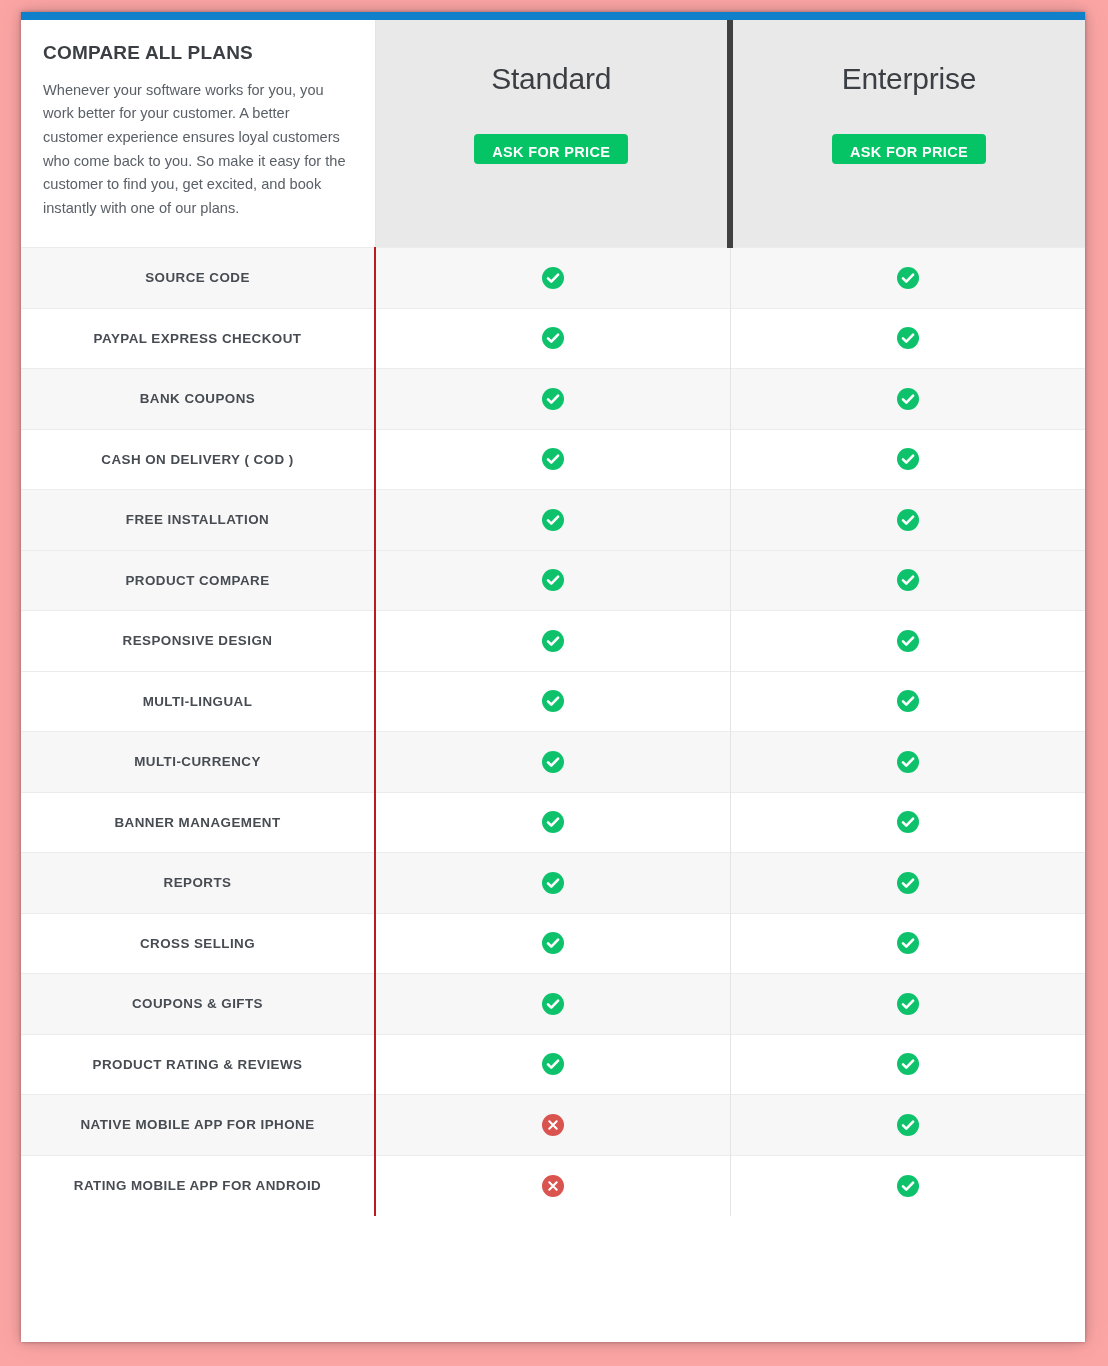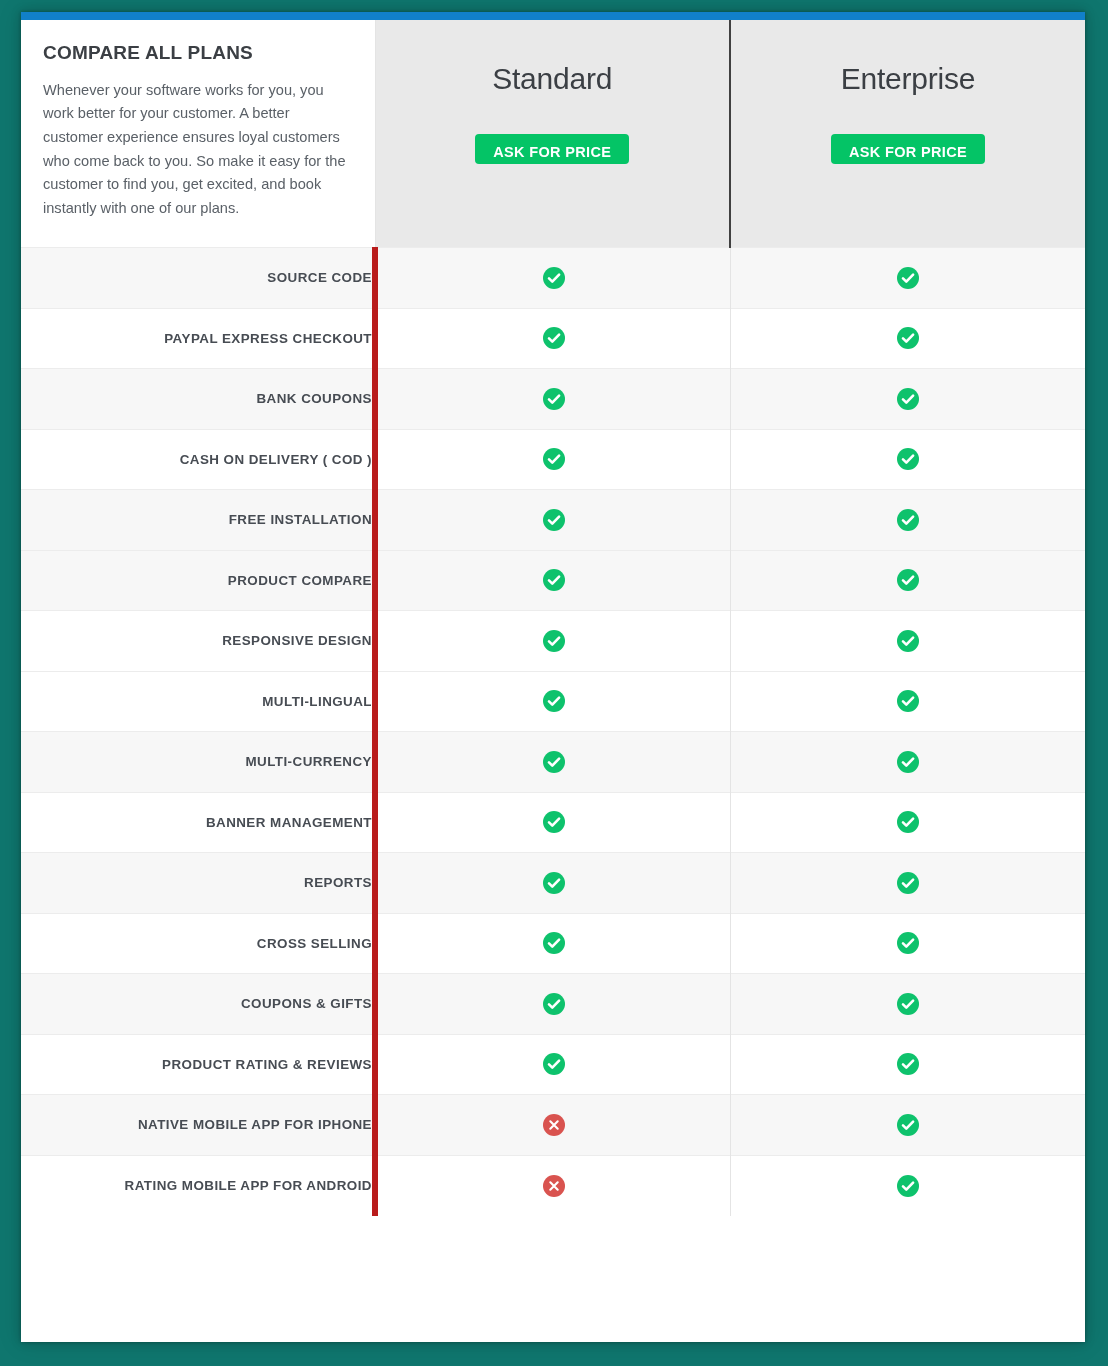--- a/index.html
+++ b/index.html
@@ -12,21 +12,21 @@
     height: 1366px;
     font-family: "Liberation Sans", sans-serif;
     overflow: hidden;
   }
 
   
   #page-root {
     position: relative;
     width: 1108px;
     height: 1366px;
-    background: #0f766e;
+    background: #fca5a5;
   }
 
   .shadow-frame {
     position: absolute;
     left: 21px;
     top: 12px;
     width: 1064px;
     height: 1330px;
     background: #ffffff;
     box-shadow:
@@ -86,21 +86,21 @@
   }
 
   td.head-plan {
     background: #e9e9e9;
     text-align: center;
     vertical-align: top;
     padding: 0;
     height: 227px;
     position: relative;
   }
-  td.head-plan.sep { border-left: 2px solid #404040; margin-top: 16px; }
+  td.head-plan.sep { border-left: 6px solid #404040; margin-top: 16px; }
 
   .plan-name {
     font-size: 30px;
     font-weight: normal;
     color: #3b3f44;
     margin-top: 44px;
     line-height: 1;
     letter-spacing: -0.2px;
   }
   .ask-btn {
@@ -123,26 +123,26 @@
   tr.frow td {
     height: 60.5px;
     border-top: 1px solid #ececec;
     box-sizing: border-box;
     padding: 0;
   }
   tr.frow.odd td { background: #f7f7f7; }
   tr.frow.even td { background: #ffffff; }
 
   td.feat {
-    text-align: right;
+    text-align: center;
     font-size: 13.4px;
     font-weight: bold;
     color: #474c53;
     letter-spacing: 0.45px;
-    border-right: 6px solid #b91c1c;
+    border-right: 2px solid #b91c1c;
     vertical-align: middle;
   }
   td.cell {
     text-align: center;
     vertical-align: middle;
   }
   td.cell.sep { border-left: 1px solid #e4e4e4; }
 
   
   .mark {

